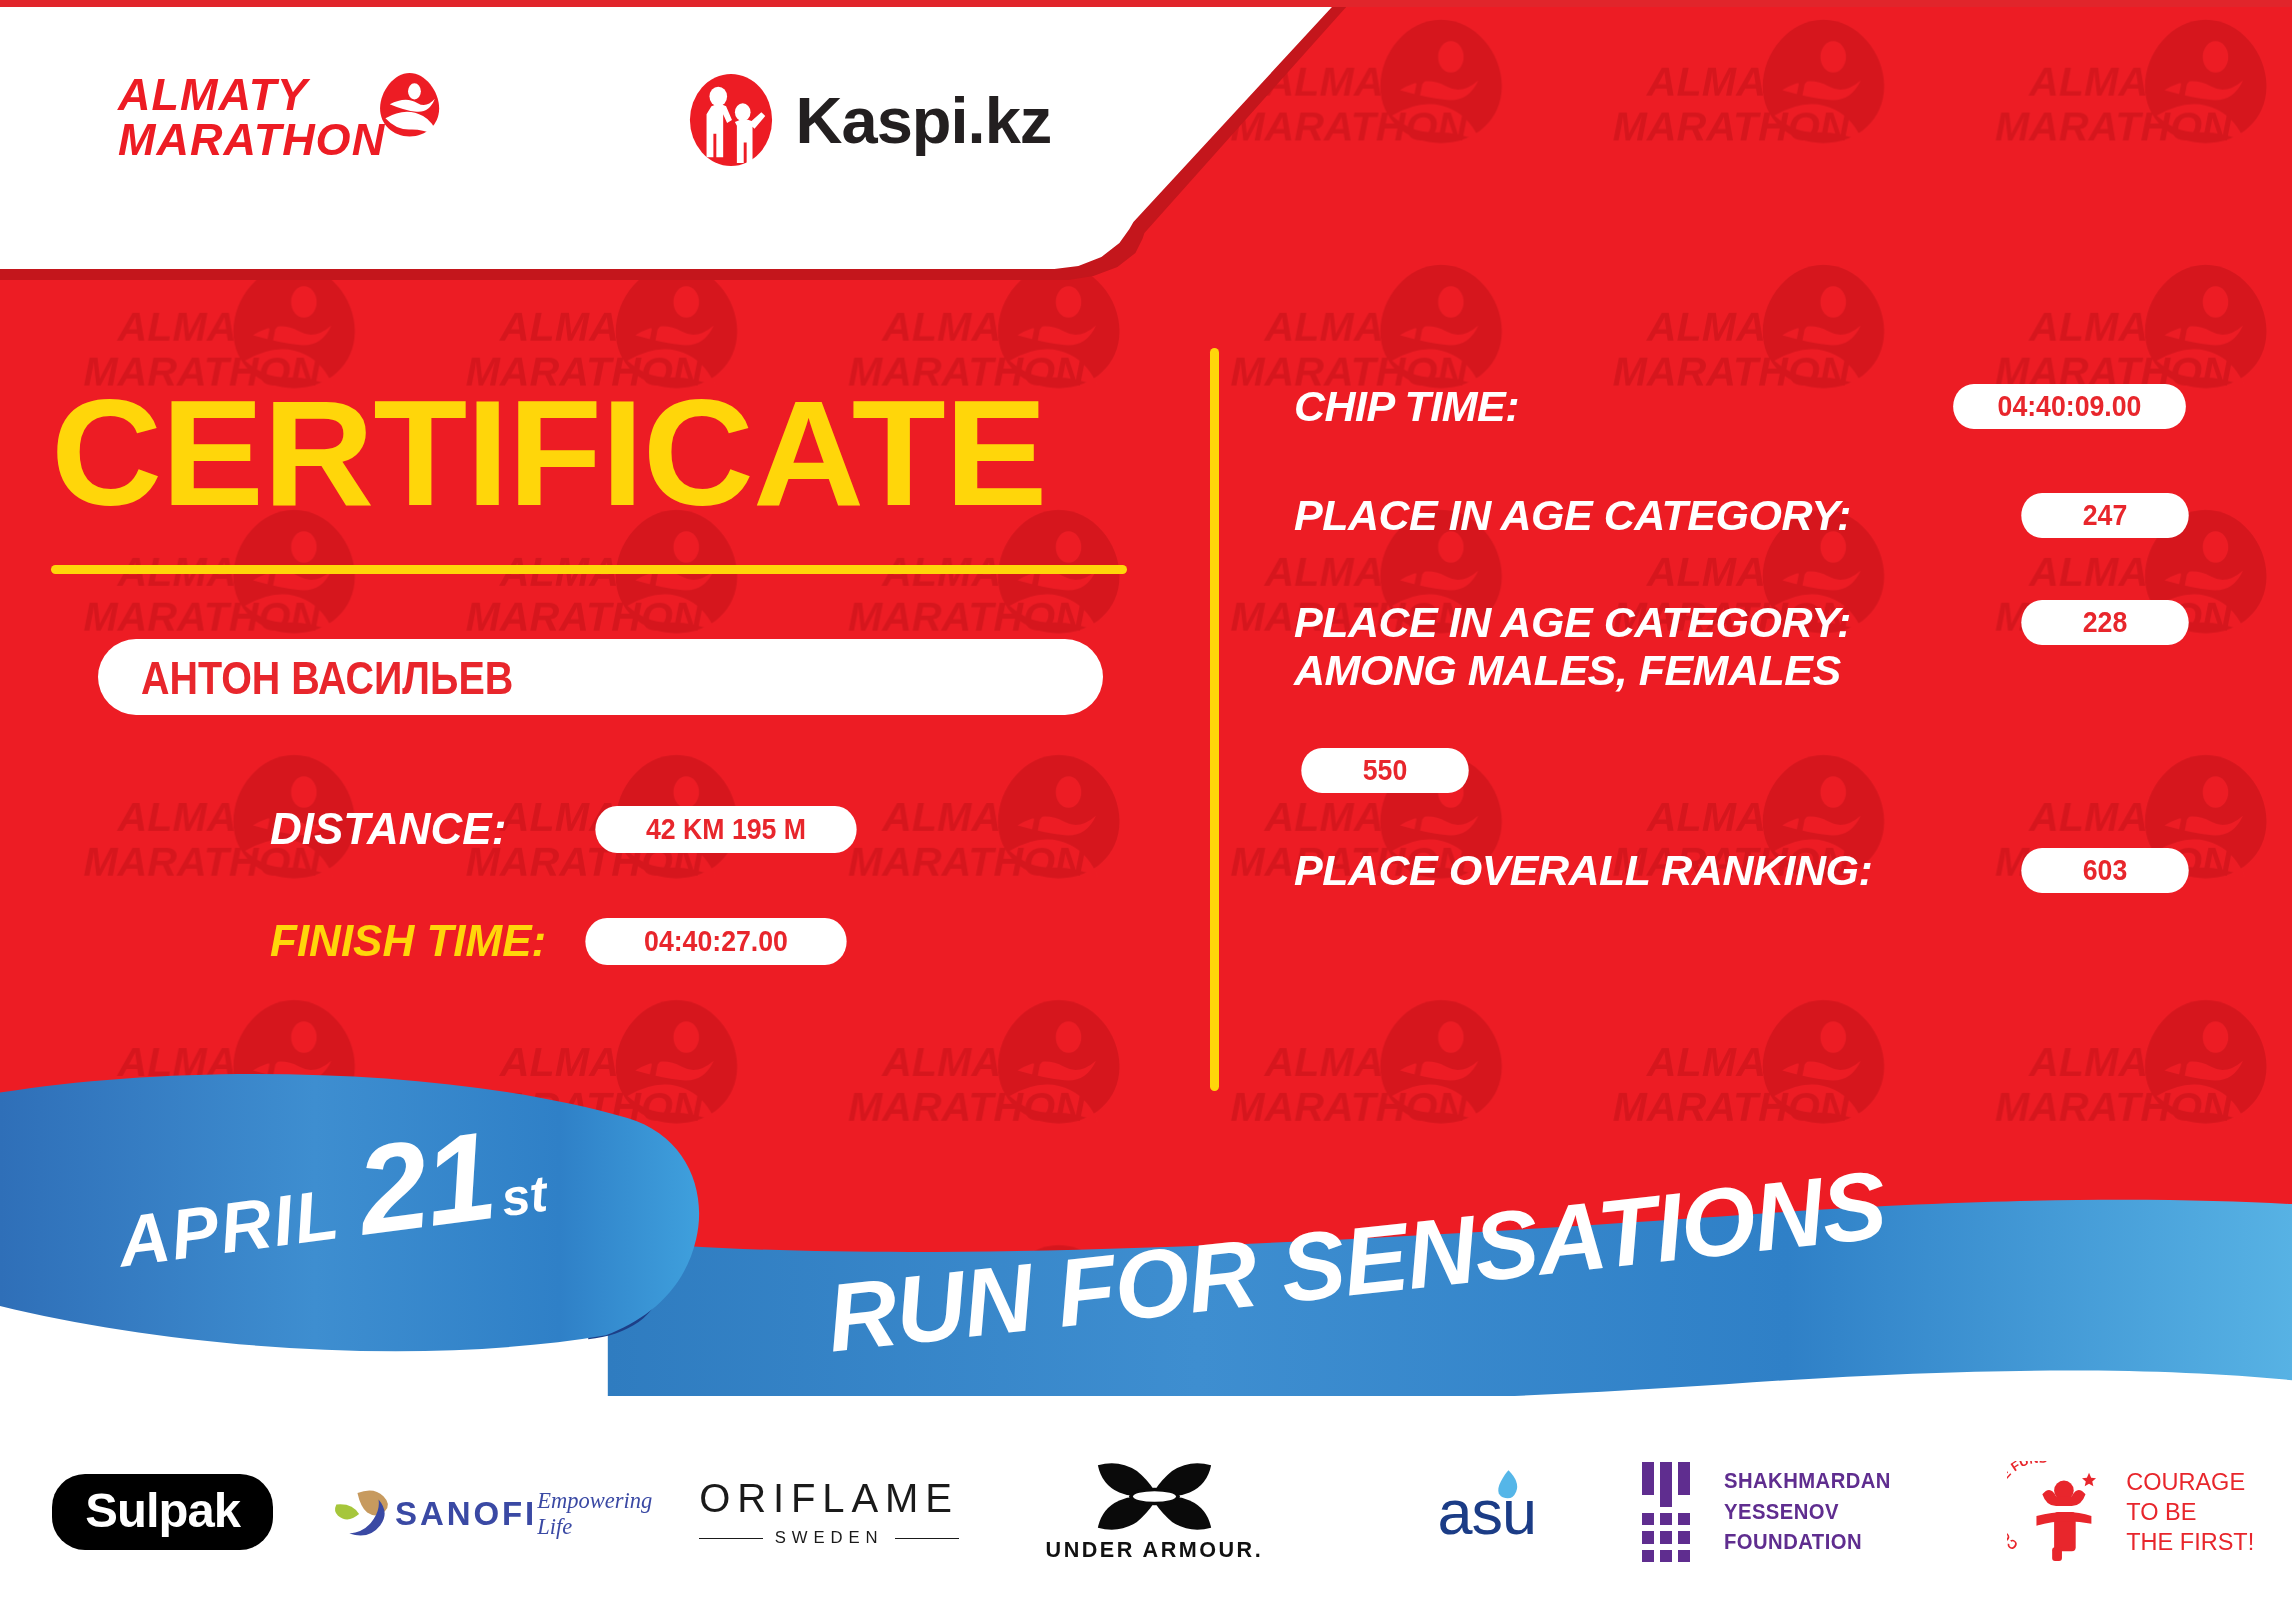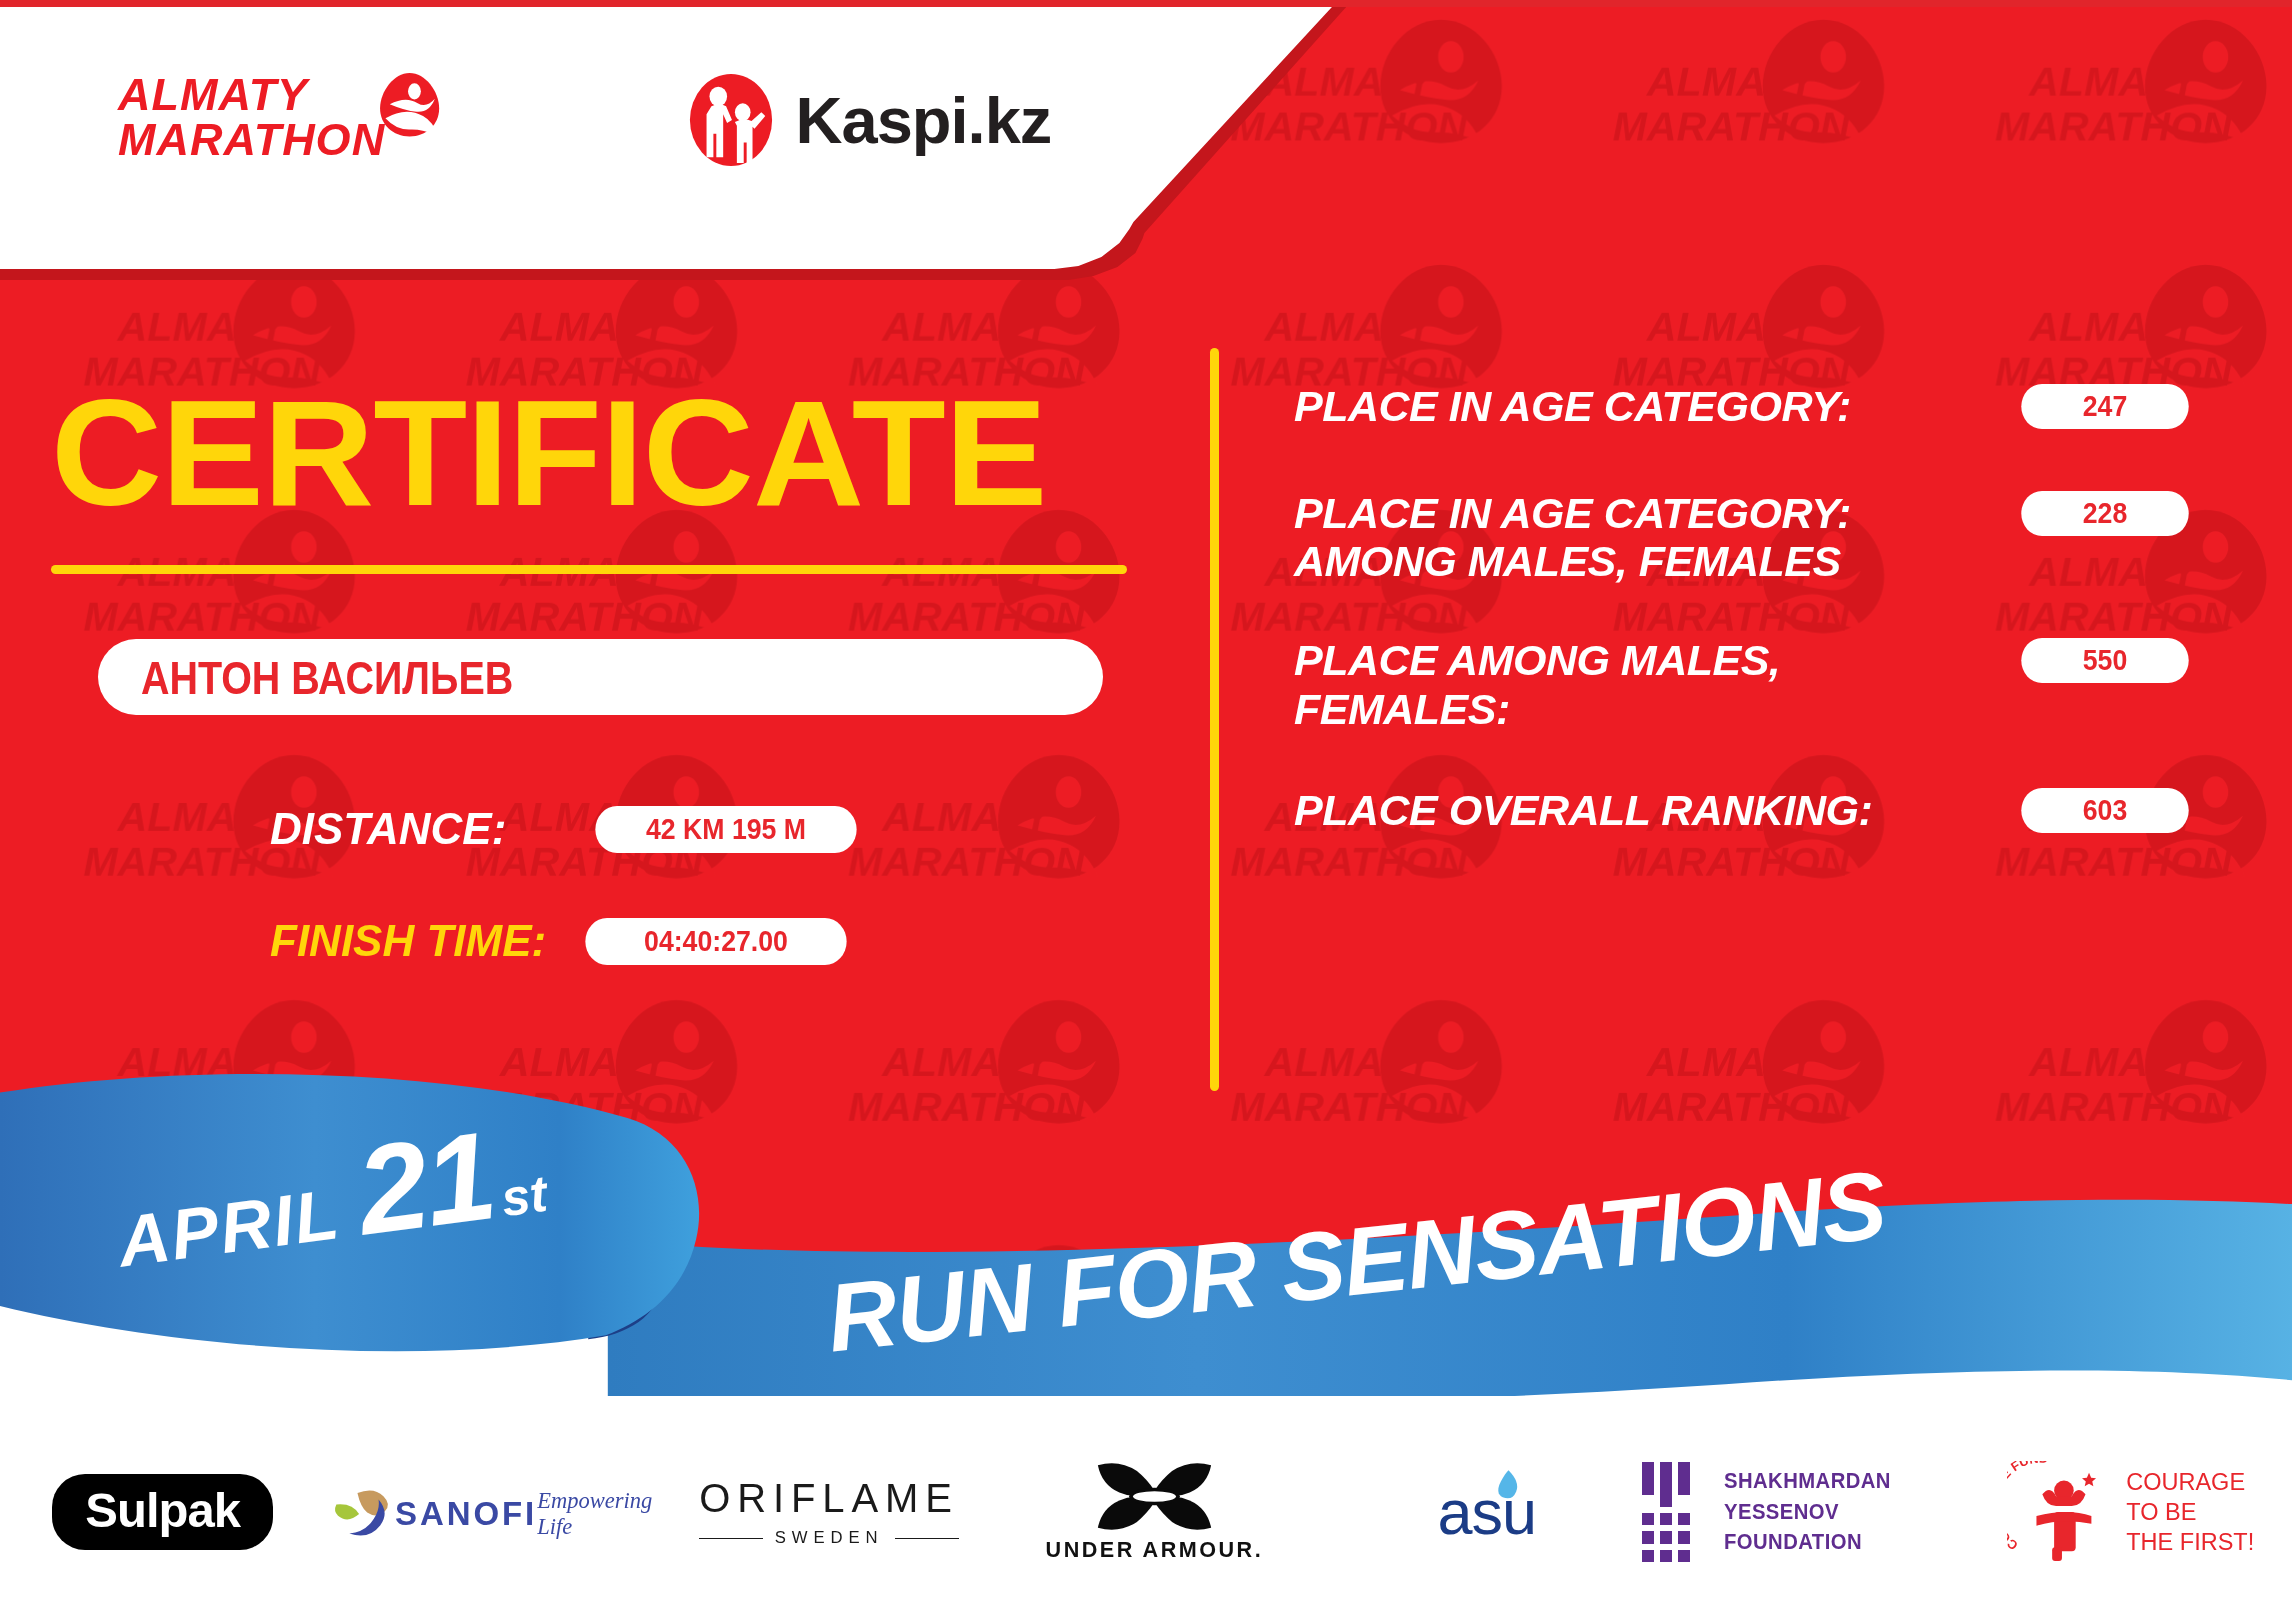--- a/index.html
+++ b/index.html
@@ -403,33 +403,36 @@
 
   <div class="lrow" id="finish-row">
     <span class="lrow-label yellow">FINISH TIME:</span>
     <span class="lrow-val">04:40:27.00</span>
   </div>
 
   <div class="vdiv"></div>
 
   <div class="stats">
 
+    <div class="stat-row" style="margin-bottom:61px;">
+      <span class="stat-label">CHIP TIME:</span>
+      <span class="stat-val wide">04:40:09.00</span>
+    </div>
 
     <div class="stat-row" style="margin-bottom:59px;">
       <span class="stat-label">PLACE IN AGE CATEGORY:</span>
       <span class="stat-val">247</span>
     </div>
 
     <div class="stat-row" style="margin-bottom:51px;">
       <span class="stat-label">PLACE IN AGE CATEGORY: AMONG MALES, FEMALES</span>
       <span class="stat-val">228</span>
     </div>
 
     <div class="stat-row" style="margin-bottom:53px;">
-      <span class="stat-label">PLACE AMONG MALES, FEMALES:</span>
       <span class="stat-val">550</span>
     </div>
 
     <div class="stat-row" style="margin-bottom:16px;">
       <span class="stat-label">PLACE OVERALL RANKING:</span>
       <span class="stat-val">603</span>
     </div>
 
   </div>
 

